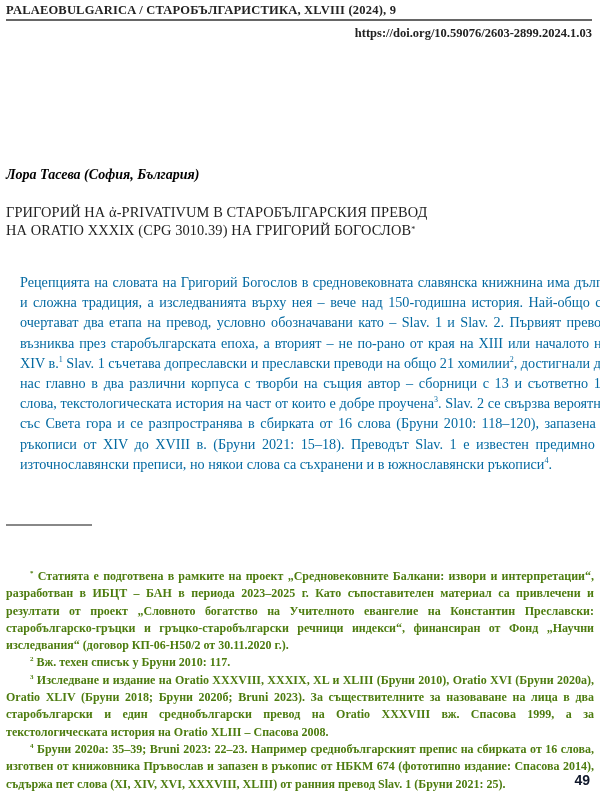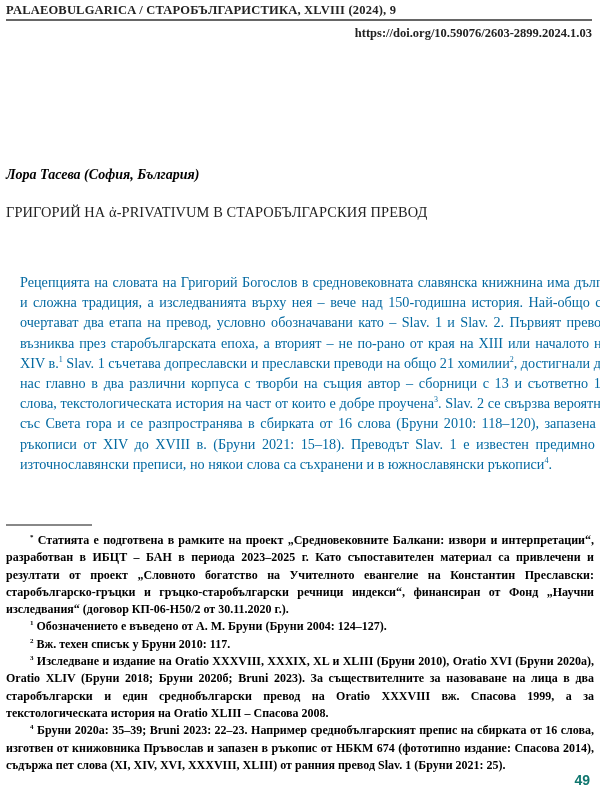--- a/index.html
+++ b/index.html
@@ -36,49 +36,49 @@
     font-size: 14.2px; line-height: 20.2px; font-weight: normal;
     text-align: justify; color: #0369a1;
     text-indent: 0;
   }
   .body-text sup { font-size: 8px; line-height: 0; }
   .fn-rule {
     position: absolute; left: 6px; top: 524px; width: 86px; height: 1.5px;
     background: #888;
   }
   .footnotes {
-    position: absolute; left: 6px; top: 532px; width: 588px;
+    position: absolute; left: 6px; top: 568px; width: 588px;
     font-size: 12px; line-height: 17.3px; font-weight: bold;
-    text-align: justify; color: #000000;
+    text-align: justify; color: #4d7c0f;
   }
   .footnote { text-indent: 24px; margin: 0; }
   .footnote sup { font-size: 7px; line-height: 0; }
   .page-number {
     position: absolute; right: 10px; top: 772px;
-    font-size: 14px; font-weight: bold; font-family: "Liberation Sans", sans-serif; color: #0f766e;
+    font-size: 14px; font-weight: bold; font-family: "Liberation Sans", sans-serif; color: #0f172a;
   }
 </style>
 </head>
 <body>
 
 <div class="running-head">PALAEOBULGARICA / СТАРОБЪЛГАРИСТИКА, XLVIII (2024), 9</div>
 <div class="head-rule"></div>
 <div class="doi">https://doi.org/10.59076/2603-2899.2024.1.03</div>
 
 <div class="author">Лора Тасева (София, България)</div>
 
 <div class="title">
   <div>ГРИГОРИЙ НА ἀ-PRIVATIVUM В СТАРОБЪЛГАРСКИЯ ПРЕВОД</div>
+  <div><span>НА ORATIO XXXIX (CPG 3010.39) НА ГРИГОРИЙ БОГОСЛОВ</span><sup>*</sup></div>
 </div>
 
 <div class="body-text"><span>Рецепцията на словата на Григорий Богослов в средновековната славянска книжнина има дълга и сложна традиция, а изследванията върху нея – вече над 150-годишна история. Най-общо се очертават два етапа на превод, условно обозначавани като – Slav. 1 и Slav. 2. Първият превод възниква през старобългарската епоха, а вторият – не по-рано от края на XIII или началото на XIV в.</span><sup>1</sup><span> Slav. 1 съчетава допреславски и преславски преводи на общо 21 хомилии</span><sup>2</sup><span>, достигнали до нас главно в два различни корпуса с творби на същия автор – сборници с 13 и съответно 16 слова, текстологическата история на част от които е добре проучена</span><sup>3</sup><span>. Slav. 2 се свързва вероятно със Света гора и се разпространява в сбирката от 16 слова (Бруни 2010: 118–120), запазена в ръкописи от XIV до XVIII в. (Бруни 2021: 15–18). Преводът Slav. 1 е известен предимно в източнославянски преписи, но някои слова са съхранени и в южнославянски ръкописи</span><sup>4</sup><span>.</span></div>
 
 <div class="fn-rule"></div>
 
 <div class="footnotes">
   <p class="footnote"><sup>*</sup><span> Статията е подготвена в рамките на проект „Средновековните Балкани: извори и интерпретации“, разработван в ИБЦТ – БАН в периода 2023–2025 г. Като съпоставителен материал са привлечени и резултати от проект „Словното богатство на Учителното евангелие на Константин Преславски: старобългарско-гръцки и гръцко-старобългарски речници индекси“, финансиран от Фонд „Научни изследвания“ (договор КП-06-Н50/2 от 30.11.2020 г.).</span></p>
-  <p class="footnote"><sup>1</sup><span> Обозначението е въведено от А. М. Бруни (Бруни 2004: 124–127).</span></p>
   <p class="footnote"><sup>2</sup><span> Вж. техен списък у Бруни 2010: 117.</span></p>
   <p class="footnote"><sup>3</sup><span> Изследване и издание на Oratio XXXVIII, XXXIX, XL и XLIII (Бруни 2010), Oratio XVI (Бруни 2020а), Oratio XLIV (Бруни 2018; Бруни 2020б; Bruni 2023). За съществителните за назоваване на лица в два старобългарски и един среднобългарски превод на Oratio XXXVIII вж. Спасова 1999, а за текстологическата история на Oratio XLIII – Спасова 2008.</span></p>
   <p class="footnote"><sup>4</sup><span> Бруни 2020а: 35–39; Bruni 2023: 22–23. Например среднобългарският препис на сбирката от 16 слова, изготвен от книжовника Пръвослав и запазен в ръкопис от НБКМ 674 (фототипно издание: Спасова 2014), съдържа пет слова (XI, XIV, XVI, XXXVIII, XLIII) от ранния превод Slav. 1 (Бруни 2021: 25).</span></p>
 </div>
 
 <div class="page-number">49</div>
 
 </body></html>

